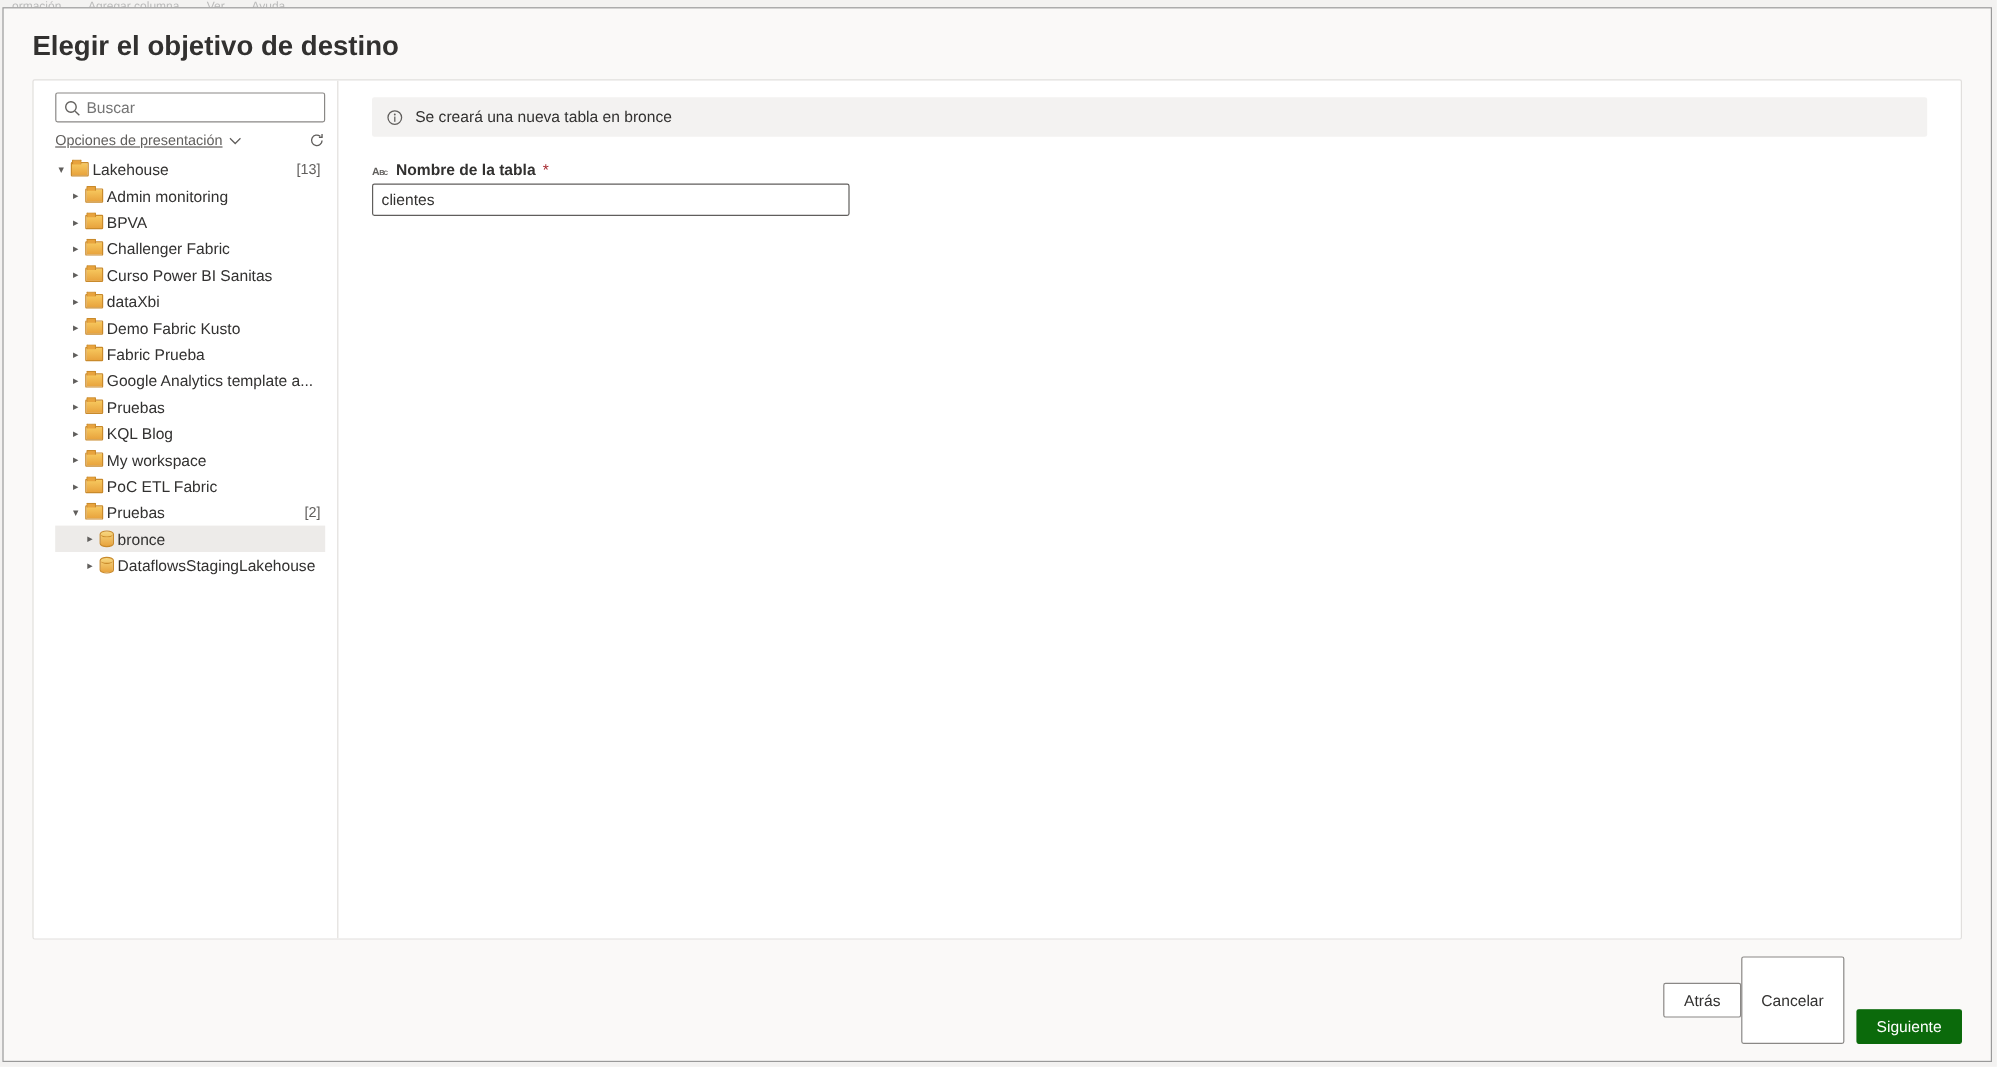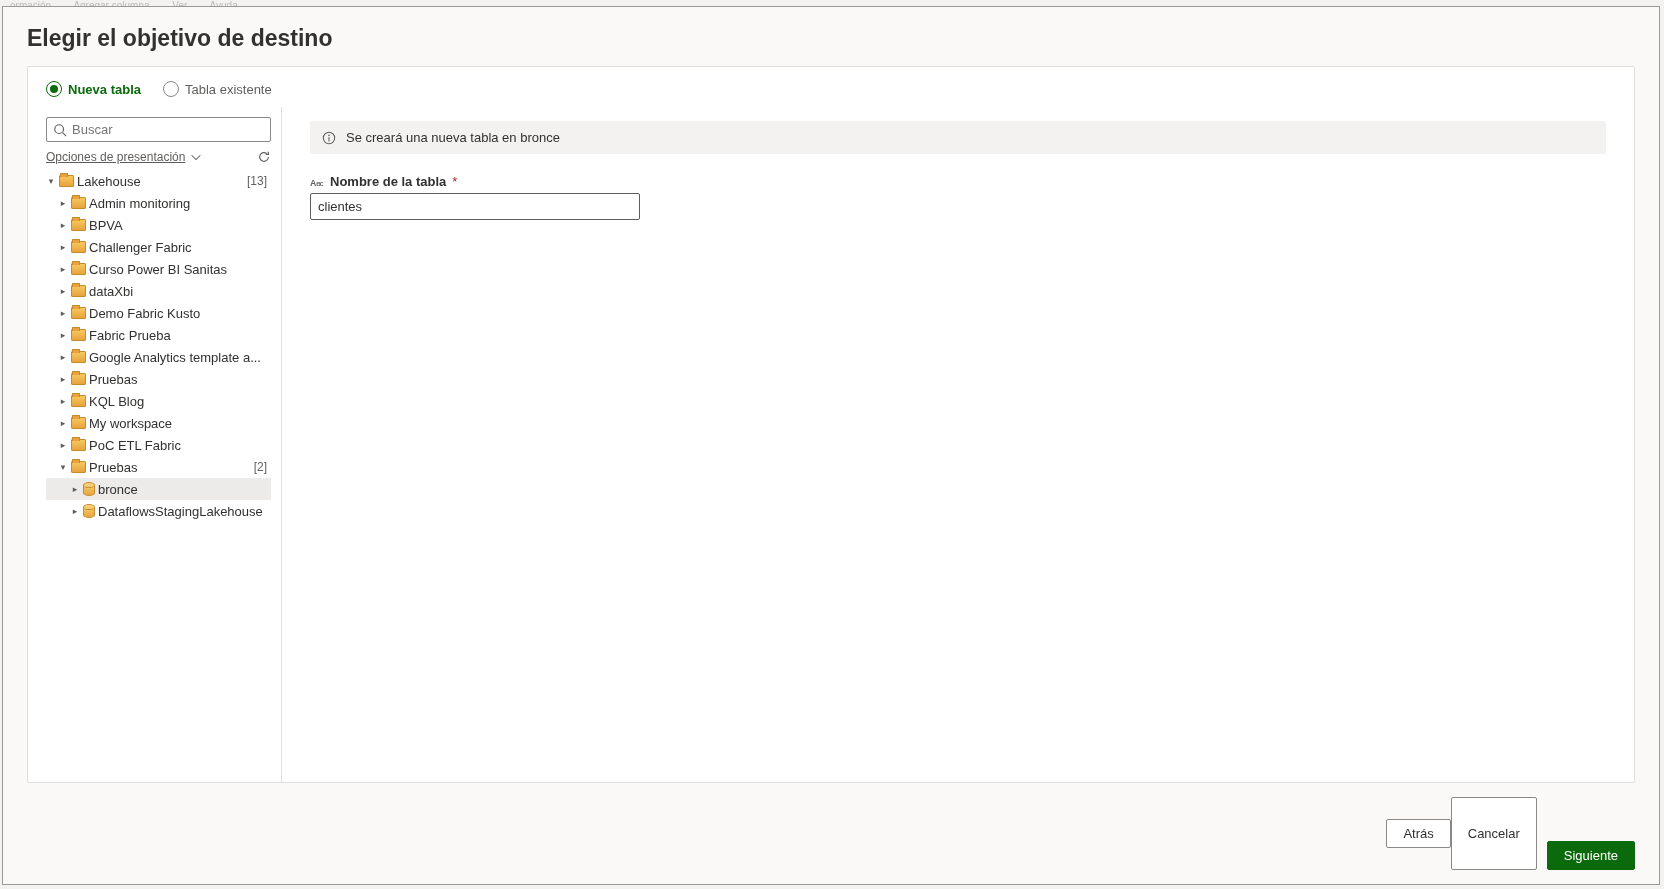--- a/index.html
+++ b/index.html
@@ -163,21 +163,21 @@
     color: #323130;
     font-size: 13px;
   }
   .field-block { margin-top: 20px; }
   .field-label {
     display: flex; align-items: center; gap: 6px;
     font-size: 13px; font-weight: 600; color: #323130;
   }
   .field-label .req { color: #a4262c; font-weight: 400; }
   .text-input {
-    margin-top: 4px; width: 330px;
+    margin-top: 4px; width: 398px;
     border: 1px solid #605e5c; border-radius: 2px;
     padding: 5px 7px; font-size: 13px; color: #323130;
     outline: none; background: #fff;
   }
 
   .footer {
     display: flex; justify-content: flex-end; align-items: center;
     padding: 14px 24px;
   }
   .btn {
@@ -199,30 +199,20 @@
   <span>ormación</span>
   <span>Agregar columna</span>
   <span>Ver</span>
   <span>Ayuda</span>
 </div>
 
 <div class="modal">
   <div class="modal-title">Elegir el objetivo de destino</div>
 
   <div class="card">
-    <div class="radio-row">
-      <label class="radio selected">
-        <span class="circle"></span>
-        <span class="radio-label">Nueva tabla</span>
-      </label>
-      <label class="radio">
-        <span class="circle"></span>
-        <span class="radio-label">Tabla existente</span>
-      </label>
-    </div>
 
     <div class="body-row">
       <div class="sidebar">
         <div class="search-box">
           <svg class="ico" viewBox="0 0 16 16">
               <circle cx="7" cy="7" r="5" fill="none" stroke="#605e5c" stroke-width="1.3"></circle>
               <line x1="11" y1="11" x2="15" y2="15" stroke="#605e5c" stroke-width="1.3"></line>
             </svg>
           <input type="text" placeholder="Buscar" style="">
         </div>

